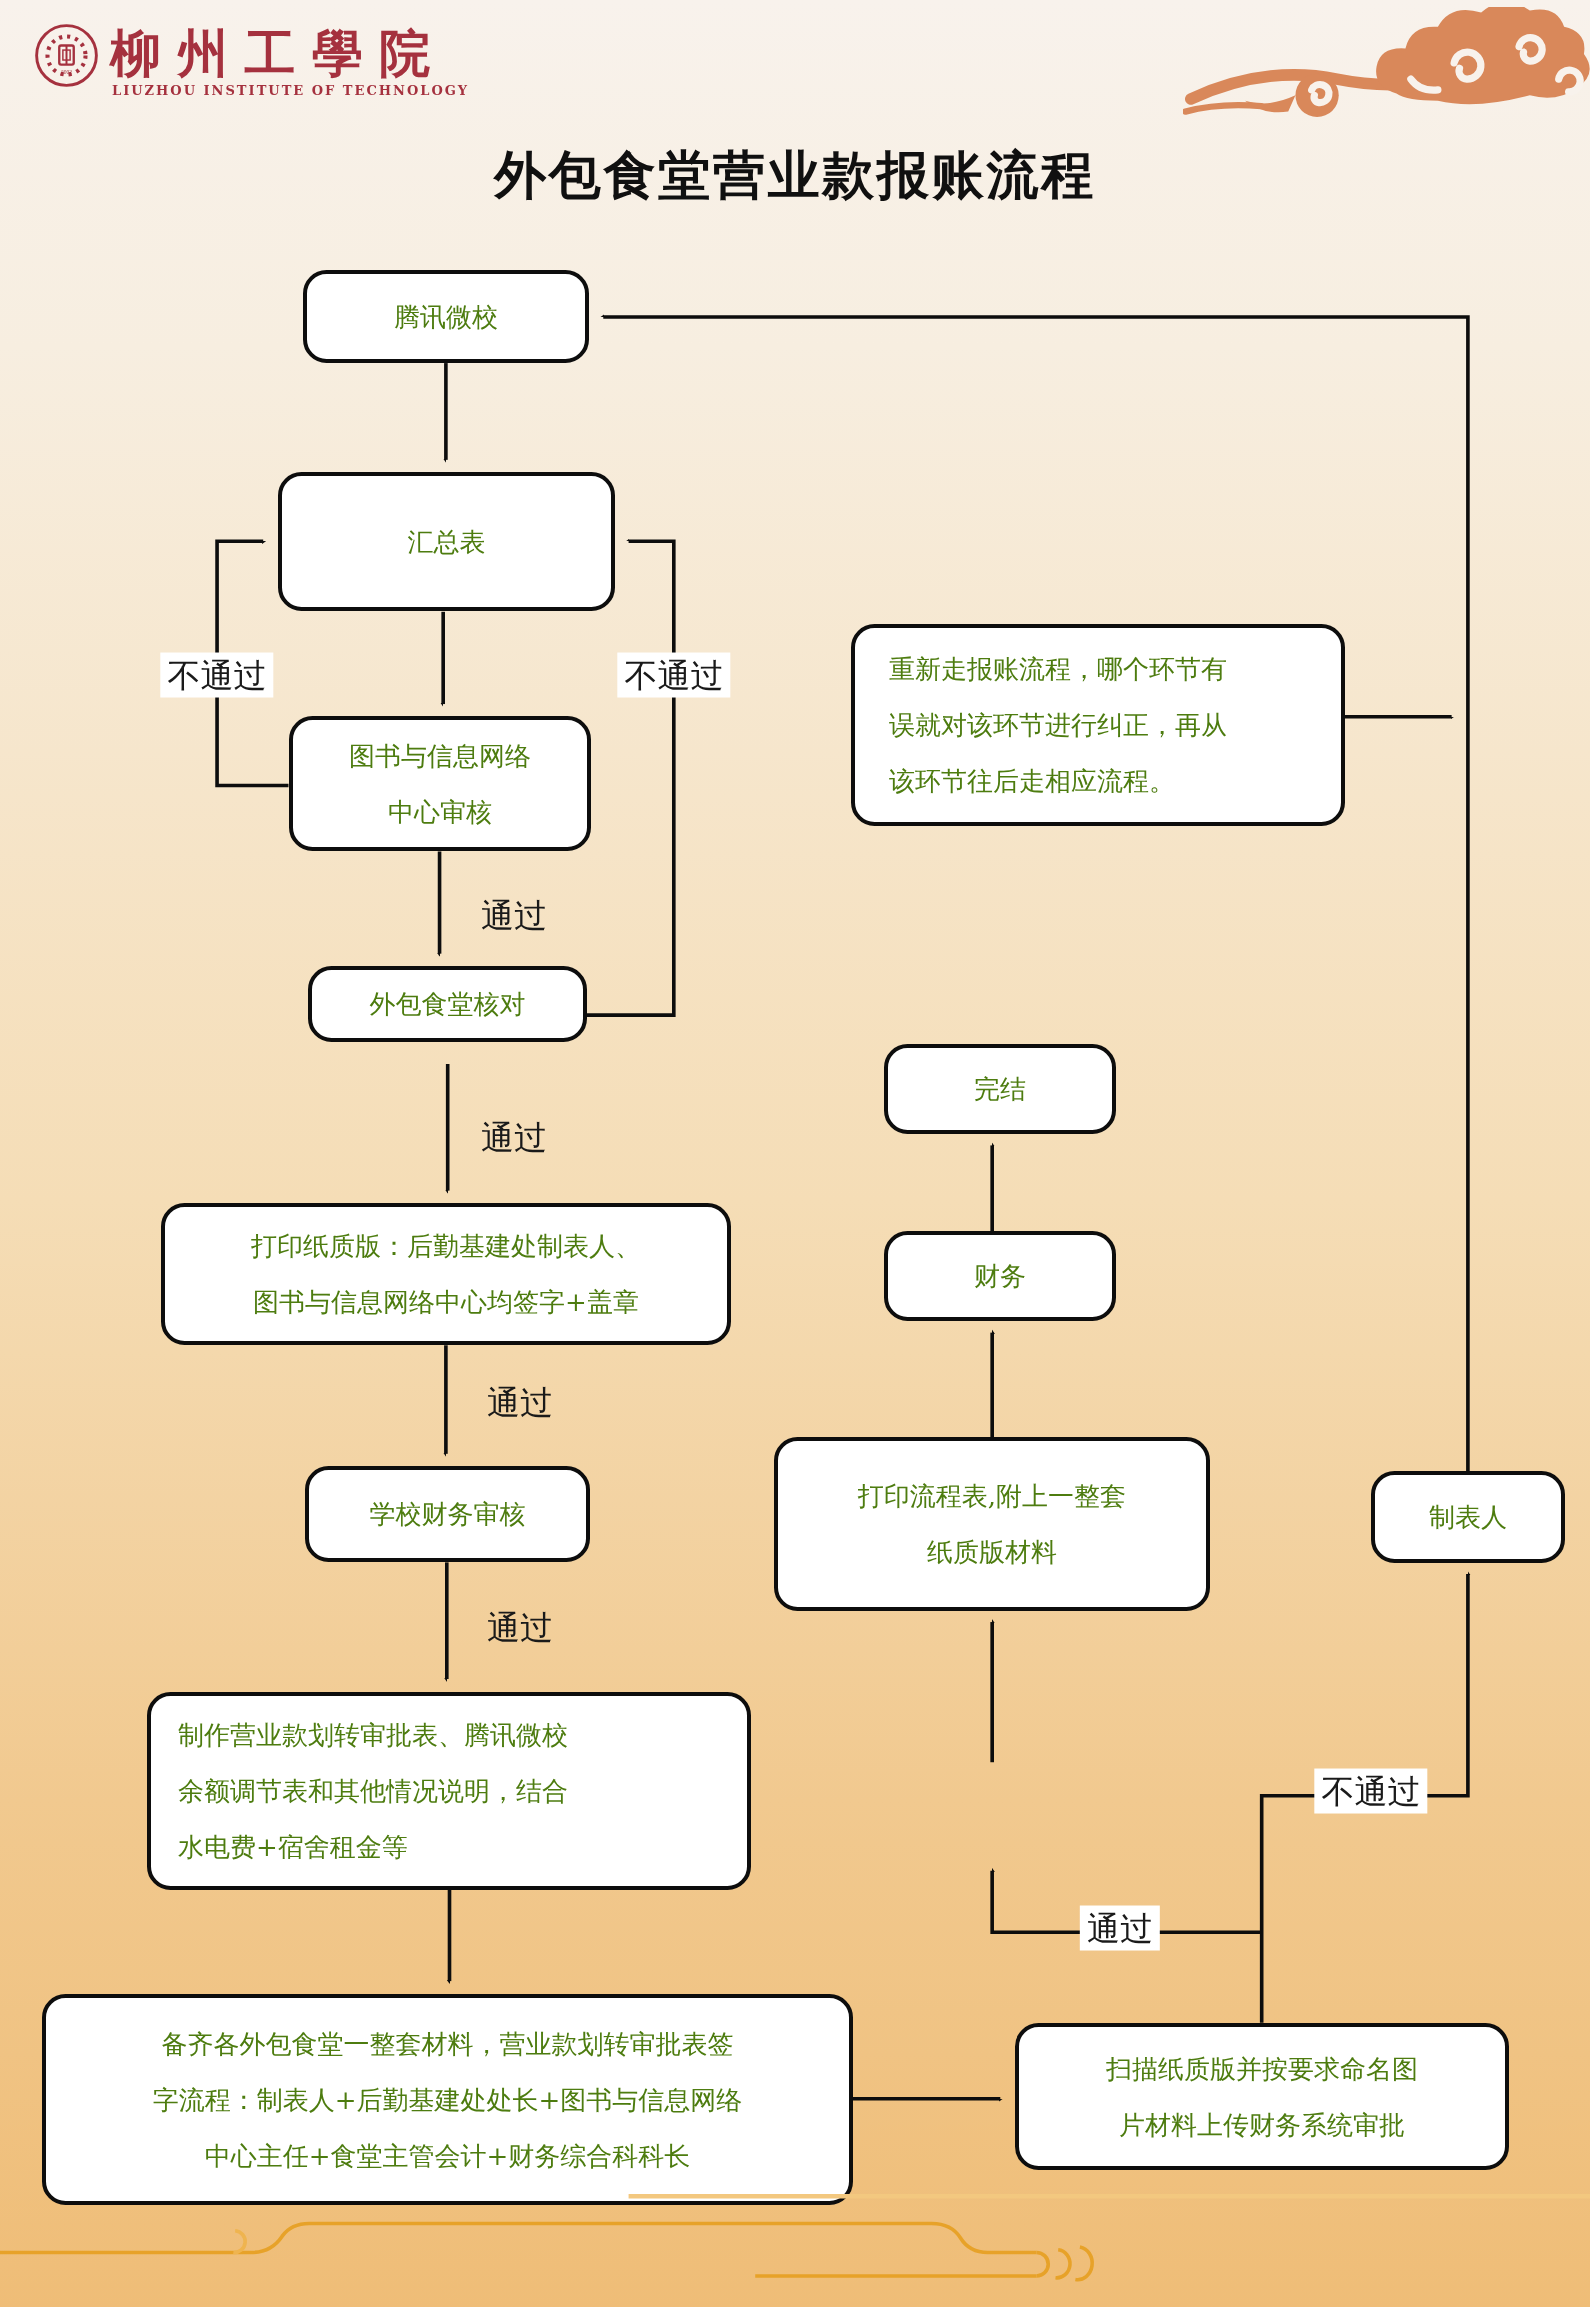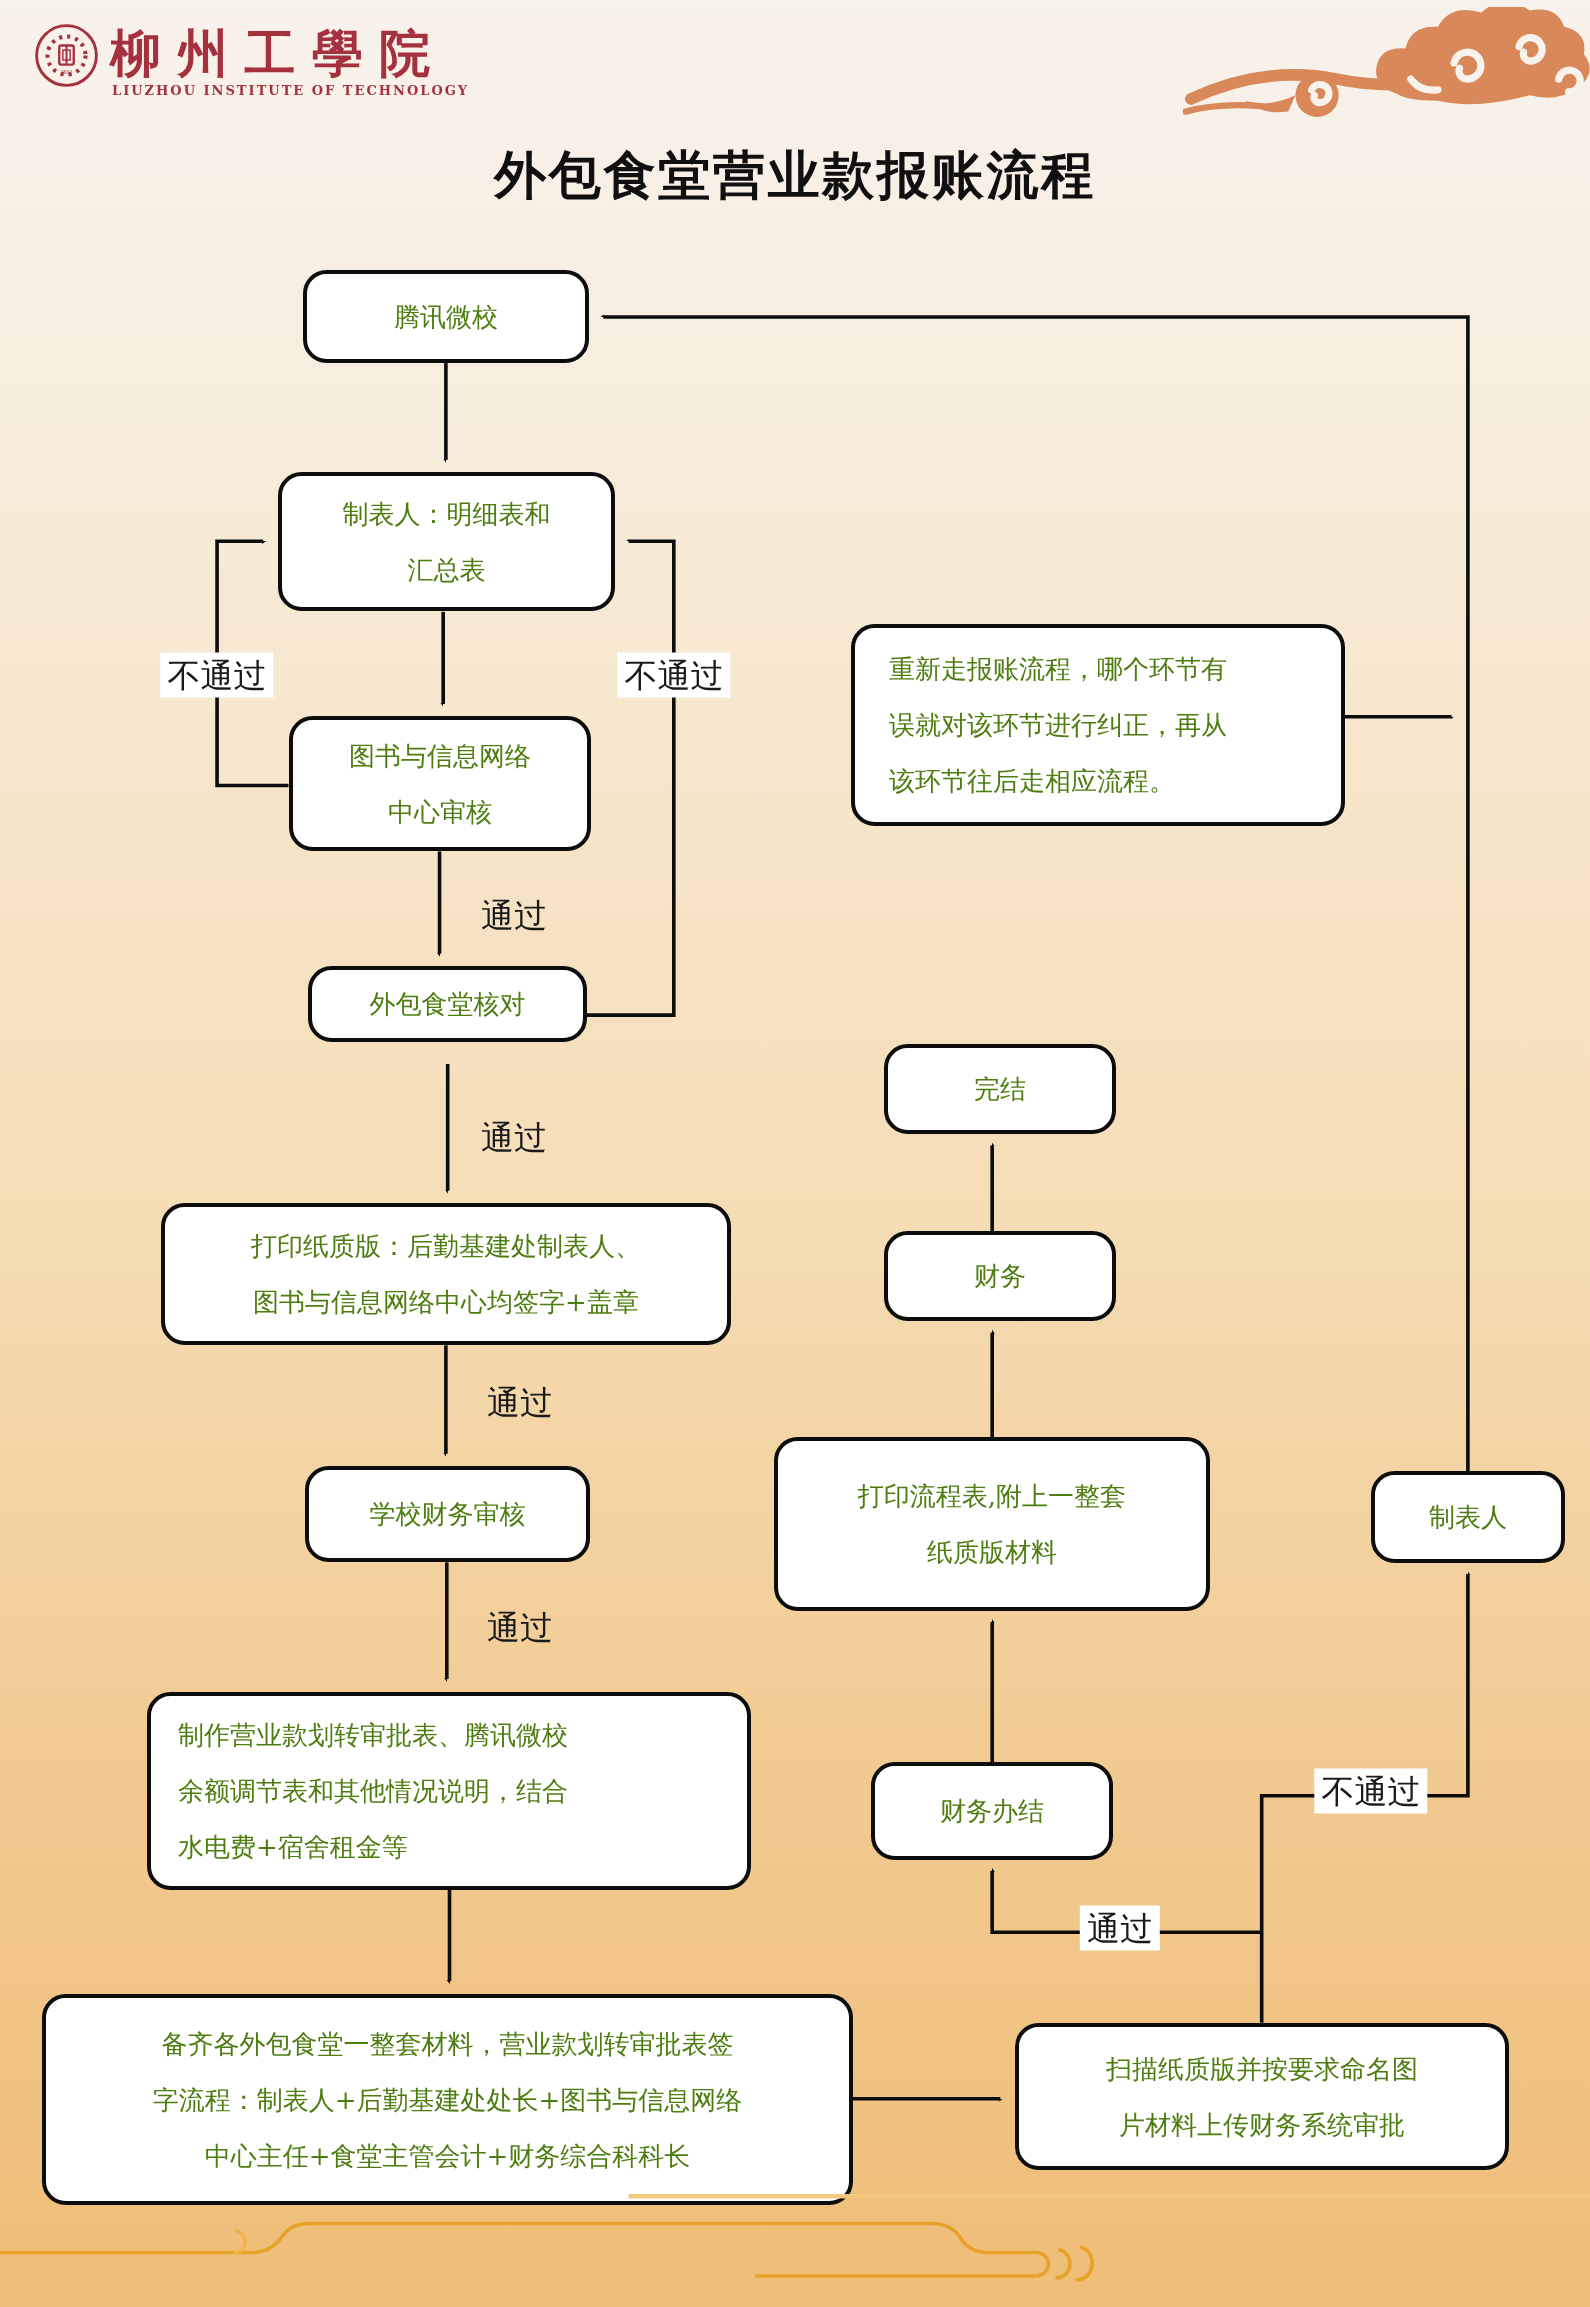--- a/index.html
+++ b/index.html
@@ -108,21 +108,20 @@
       <path d="M1097,1589 V1473" marker-end="url(#arr)"></path>
       <path d="M1097,1361 V1266" marker-end="url(#arr)"></path>
     </g>
   </svg>
 
   <div class="node" style="left:303px;top:270px;width:286px;height:93px;">
     <span class="line">腾讯微校</span>
   </div>
 
   <div class="node" style="left:278px;top:472px;width:337px;height:139px;">
-    <span class="line">制表人：明细表和</span>
     <span class="line">汇总表</span>
   </div>
 
   <div class="node" style="left:289px;top:716px;width:302px;height:135px;">
     <span class="line">图书与信息网络</span>
     <span class="line">中心审核</span>
   </div>
 
   <div class="node" style="left:308px;top:966px;width:279px;height:76px;">
     <span class="line">外包食堂核对</span>
@@ -161,23 +160,20 @@
 
   <div class="node" style="left:884px;top:1231px;width:232px;height:90px;">
     <span class="line">财务</span>
   </div>
 
   <div class="node" style="left:774px;top:1437px;width:436px;height:174px;">
     <span class="line">打印流程表,附上一整套</span>
     <span class="line">纸质版材料</span>
   </div>
 
-  <div class="node" style="left:871px;top:1762px;width:242px;height:98px;">
-    <span class="line">财务办结</span>
-  </div>
 
   <div class="node" style="left:1015px;top:2023px;width:494px;height:147px;">
     <span class="line">扫描纸质版并按要求命名图</span>
     <span class="line">片材料上传财务系统审批</span>
   </div>
 
   <div class="node" style="left:1371px;top:1471px;width:194px;height:92px;">
     <span class="line">制表人</span>
   </div>
 

